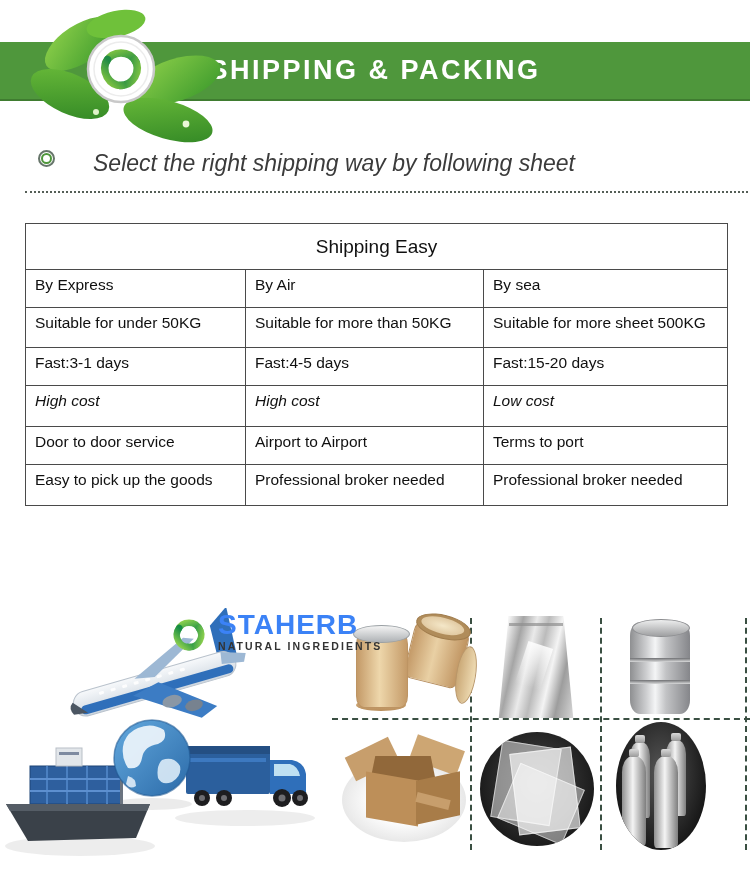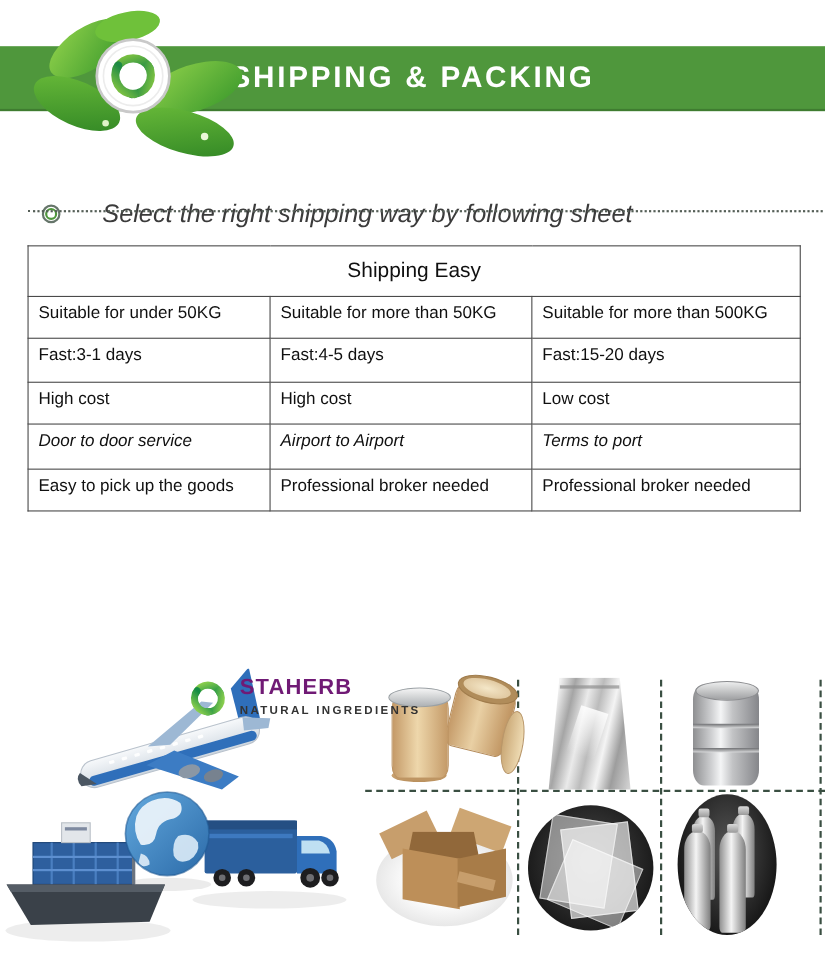--- a/index.html
+++ b/index.html
@@ -7,47 +7,47 @@
         font-family:"Liberation Sans",sans-serif;}
 
   
   .band{position:absolute;left:0;top:42px;width:750px;height:57px;background:#4f973c;
         border-bottom:2px solid #3f7c30;}
   .band-title{position:absolute;left:0;top:42px;width:750px;height:57px;line-height:57px;
         text-align:center;color:#fff;font-size:27px;font-weight:bold;letter-spacing:2.5px;}
   .logo-wrap{position:absolute;left:18px;top:2px;width:215px;height:150px;z-index:3;}
 
   
-  .bullet-row{position:absolute;display:flex;align-items:center;margin-top:31px;}
+  .bullet-row{position:absolute;display:flex;}
   .bullet{width:13px;height:13px;border:2px solid #66756a;border-radius:50%;
           display:flex;align-items:center;justify-content:center;flex:0 0 auto;}
   .bullet span{width:7px;height:7px;border:2px solid #4f973c;border-radius:50%;display:block;}
   .h-italic{font-style:italic;font-size:23px;color:#3b3b3b;margin-left:38px;white-space:nowrap;}
   .dotted-rule{position:absolute;left:25px;top:191px;width:723px;border-top:2px dotted #555f57;}
 
   
   table.ship{position:absolute;left:25px;top:223px;width:702px;border-collapse:collapse;
              table-layout:fixed;color:#101010;}
   table.ship th,table.ship td{border:1px solid #4a4a4a;vertical-align:top;
              font-weight:normal;overflow:hidden;}
   table.ship th{height:43px;text-align:center;vertical-align:middle;font-size:19px;}
   table.ship td{font-size:15.5px;padding:6px 6px 0 9px;}
   table.ship tbody tr:nth-child(1){height:38px;}
   table.ship tbody tr:nth-child(2){height:40px;}
   table.ship tbody tr:nth-child(3){height:38px;}
   table.ship tbody tr:nth-child(4){height:41px;font-style:italic;}
   table.ship tbody tr:nth-child(5){height:38px;}
-  table.ship tbody tr:nth-child(6){height:29px;}
+  table.ship tbody tr:nth-child(6){height:41px;}
 
   
   .collage{position:absolute;left:0;top:595px;width:750px;height:285px;}
   .transport-svg{position:absolute;left:0;top:13px;}
   .brand{position:absolute;left:168px;top:15px;display:flex;align-items:flex-start;z-index:2;}
   .brand-text{margin-left:8px;}
-  .brand-name{font-size:20px;font-weight:bold;color:#701a75;letter-spacing:1px;line-height:30px;}
+  .brand-name{font-size:28px;font-weight:bold;color:#3b82f6;letter-spacing:1px;line-height:30px;}
   .brand-tag{font-size:10.5px;color:#333;letter-spacing:2.1px;font-weight:bold;}
 
   
   .pack-grid{position:absolute;left:332px;top:5px;width:418px;height:280px;}
   .vdash{position:absolute;top:18px;height:232px;width:0;border-left:2px dashed #3a4f42;}
   .hdash{position:absolute;left:0;top:118px;width:418px;height:0;border-top:2px dashed #3a4f42;}
   .pg-item{position:absolute;}
 
   
   .fd-body{position:absolute;left:24px;top:32px;width:50px;height:74px;border-radius:8px/12px;
@@ -173,23 +173,28 @@
         <col style="width:238px">
         <col style="width:244px">
       </colgroup>
     <thead>
       <tr>
         <th colspan="3">Shipping Easy</th>
       </tr>
     </thead>
     <tbody>
         <tr>
+          <td>By Express</td>
+          <td>By Air</td>
+          <td>By sea</td>
+        </tr>
+        <tr>
           <td>Suitable for under 50KG</td>
           <td>Suitable for more than 50KG</td>
-          <td>Suitable for more than 500KG</td>
+          <td>Suitable for more sheet 500KG</td>
         </tr>
         <tr>
           <td>Fast:3-1 days</td>
           <td>Fast:4-5 days</td>
           <td>Fast:15-20 days</td>
         </tr>
         <tr>
           <td>High cost</td>
           <td>High cost</td>
           <td>Low cost</td>

